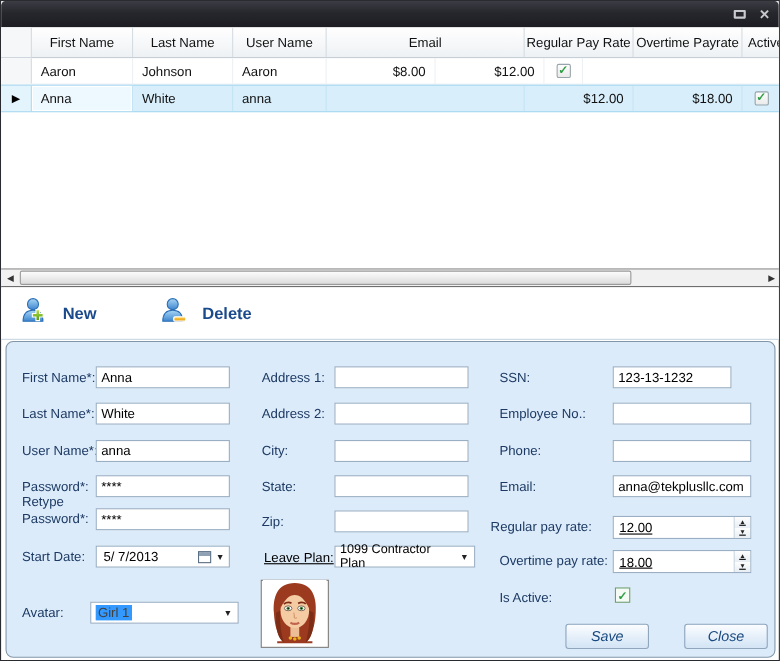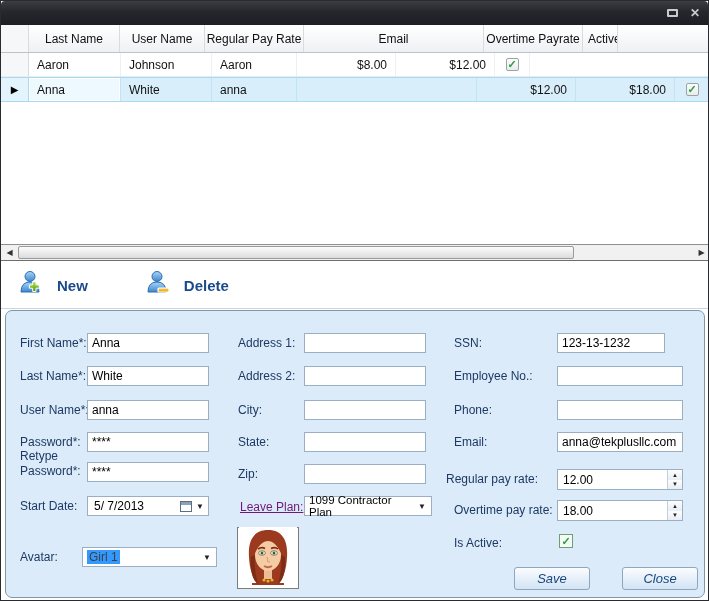--- a/index.html
+++ b/index.html
@@ -71,27 +71,27 @@
     display:flex; align-items:center; font-size:12px; color:#000; padding-left:4px; }
   .combo .arrow { margin-left:auto; padding:0 5px; font-size:8px; color:#222; }
   .sel-hl { background:#3399ff; color:#404040; padding:0 2px; }
   .datepick { position:absolute; height:20px; background:#ffffff; border:1px solid #9aafc4;
     display:flex; align-items:center; font-size:12px; padding-left:6px; }
   .cal-icon { width:12px; height:11px; margin-left:auto; border:1px solid #5a6f84;
     background:linear-gradient(#8fa2b5 0 3px, #fff 3px),
                linear-gradient(90deg, transparent 0 3px, #c9d4de 3px 4px, transparent 4px 7px, #c9d4de 7px 8px, transparent 8px); }
   .datepick .arrow { padding:0 4px; font-size:8px; color:#222; }
   .spin { position:absolute; height:21px; background:#ffffff; border:1px solid #9aafc4;
-    display:flex; align-items:center; font-size:12px; padding-left:5px; }
+    display:flex; align-items:center; font-size:12px; padding-left:5px;text-decoration:underline; }
   .spin-btns { margin-left:auto; width:15px; height:100%; display:flex; flex-direction:column; border-left:1px solid #c2d0dd; }
   .spin-btns span { flex:1; display:flex; align-items:center; justify-content:center; font-size:6px; color:#222;
     background:linear-gradient(#fdfdfd,#e8eef4); }
   .fcheck { position:absolute; width:14px; height:14px; border:1px solid #6f9d76; background:#f4faf4;
     display:flex; align-items:center; justify-content:center; font-size:11px; font-weight:bold; color:#2f9e44; }
-  .link { position:absolute; font-size:12px; color:#701a75; text-decoration:underline; white-space:nowrap; }
+  .link { position:absolute; font-size:12px; color:#000000; text-decoration:underline; white-space:nowrap; }
   .btn { position:absolute; height:23px; width:76px; border:1px solid #8fa6bd; border-radius:3px;
     background:linear-gradient(#fbfdff 0%, #e8f1fa 45%, #d3e4f5 100%); color:#17487f; font-size:13px;
     display:flex; align-items:center; justify-content:center; cursor:default;font-style:italic; }
   .avatar-box { position:absolute; left:231px; top:216px; width:62px; height:62px;
     border:1px solid #7c7c7c; background:#ffffff; display:flex; align-items:center; justify-content:center; }
 </style>
 </head>
 <body>
 
 <div class="window">
@@ -99,24 +99,25 @@
   <div class="titlebar">
     <div class="title-buttons">
       <span class="tb-btn"><span class="min-glyph"></span></span>
       <span class="tb-btn">✕</span>
     </div>
   </div>
 
   <div class="grid">
     <div class="grid-header">
       <div class="gh-cell col-sel row-sel"></div>
+      <div class="gh-cell col-fn">First Name</div>
       <div class="gh-cell col-ln">Last Name</div>
       <div class="gh-cell col-un">User Name</div>
+      <div class="gh-cell col-em">Email</div>
       <div class="gh-cell col-rp">Regular Pay Rate</div>
-      <div class="gh-cell col-em">Email</div>
       <div class="gh-cell col-op">Overtime Payrate</div>
       <div class="gh-cell col-ac" style="justify-content:flex-start;padding-left:5px;">Active</div>
     </div>
 
     <div class="grid-row">
       <div class="gr-cell col-sel row-sel"></div>
       <div class="gr-cell col-fn">Aaron</div>
       <div class="gr-cell col-ln">Johnson</div>
       <div class="gr-cell col-un">Aaron</div>
       <div class="gr-cell col-rp num">$8.00</div>

